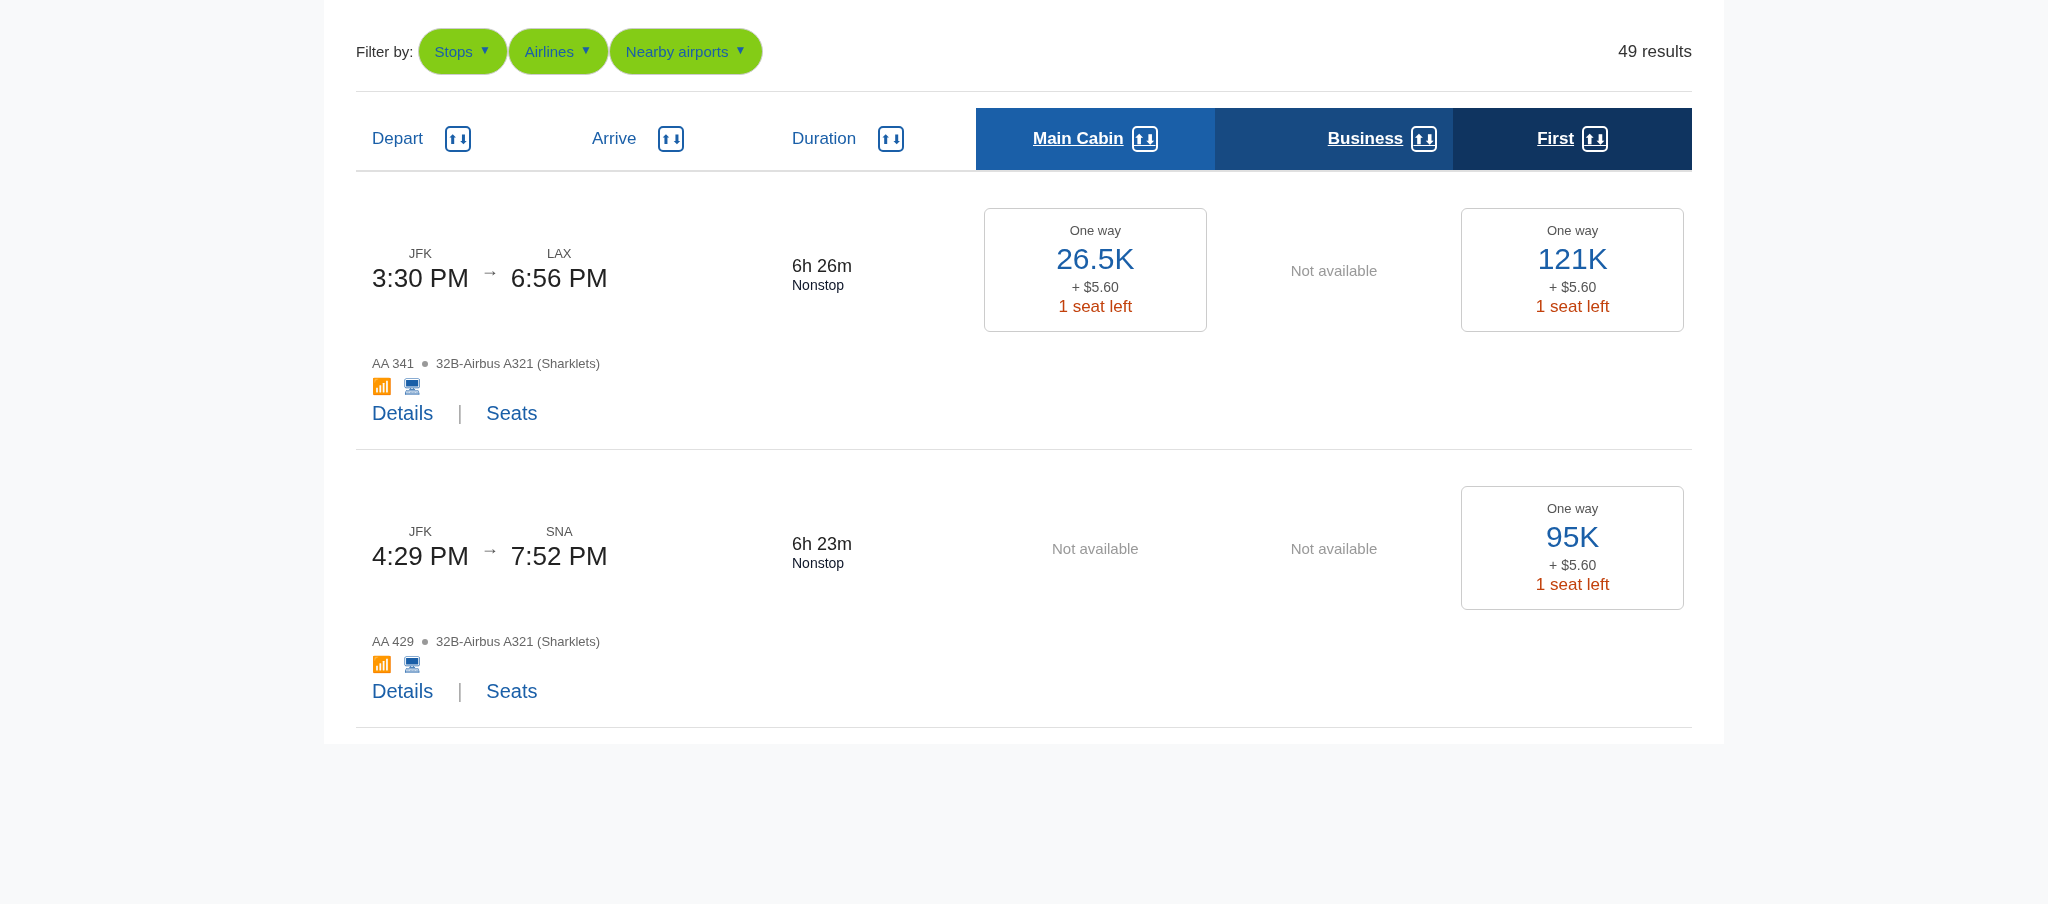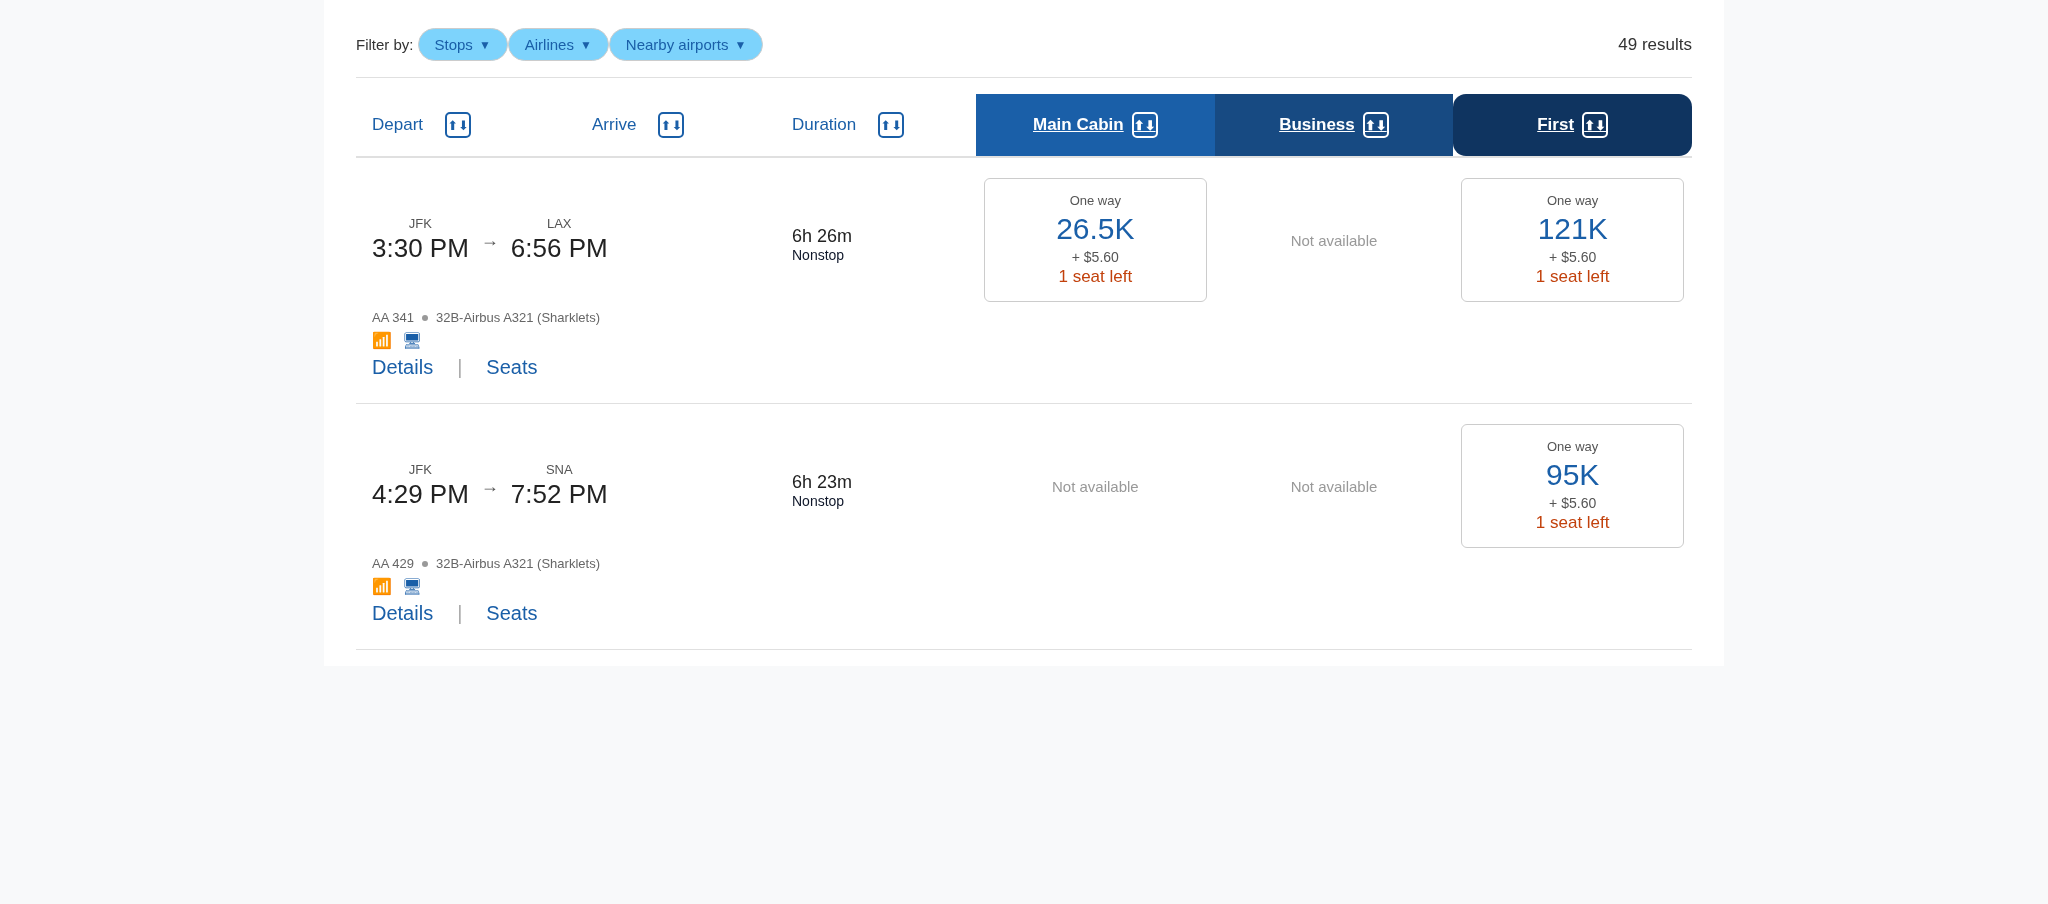--- a/index.html
+++ b/index.html
@@ -23,26 +23,26 @@
       padding: 12px 0 16px;
       border-bottom: 1px solid #e0e0e0;
     }
     .filter-label {
       font-size: 15px;
       color: #333;
       margin-right: 4px;
     }
     .filter-btn {
       display: flex;
-      align-items: center;
+      align-items: flex-start;
       gap: 6px;
       border: 1.5px solid #ccc;
       border-radius: 50px;
-      padding: 7px 16px;
-      background: #7dd3fc;
+      padding: 14px 16px;
+      background: #84cc16;
       color: #1a5fa8;
       font-size: 15px;
       cursor: pointer;
       font-weight: 500;
     }
     .filter-btn .chevron {
       color: #1a5fa8;
       font-size: 12px;
     }
     .results-count {
@@ -93,38 +93,37 @@
       cursor: pointer;
     }
     .col-header-darker {
       background: #174a82;
       color: #fff;
       padding: 12px 16px;
       font-size: 17px;
       font-weight: 700;
       display: flex;
       align-items: center;
-      justify-content: center;
+      justify-content: flex-end;
       gap: 8px;
       text-decoration: underline;
       cursor: pointer;
     }
     .col-header-darkest {
       background: #0f3460;
       color: #fff;
       padding: 18px 16px;
       font-size: 17px;
       font-weight: 700;
       display: flex;
       align-items: center;
       justify-content: center;
       gap: 8px;
       text-decoration: underline;
       cursor: pointer;
-      border-radius: 13px;
     }
     .sort-icon-white {
       display: inline-flex;
       align-items: center;
       justify-content: center;
       width: 26px;
       height: 26px;
       border: 2px solid #fff;
       border-radius: 5px;
       font-size: 13px;
@@ -193,21 +192,21 @@
     .link-divider {
       color: #aaa;
       margin: 0 8px;
     }
 
     
     .price-card {
       border: 1.5px solid #ccc;
       border-radius: 6px;
       padding: 14px 12px;
-      margin: 0 8px;
+      margin: 16px 8px;
       text-align: center;
       cursor: pointer;
     }
     .price-card-one-way {
       font-size: 13px;
       color: #555;
       margin-bottom: 4px;
     }
     .price-card-miles {
       font-size: 30px;

